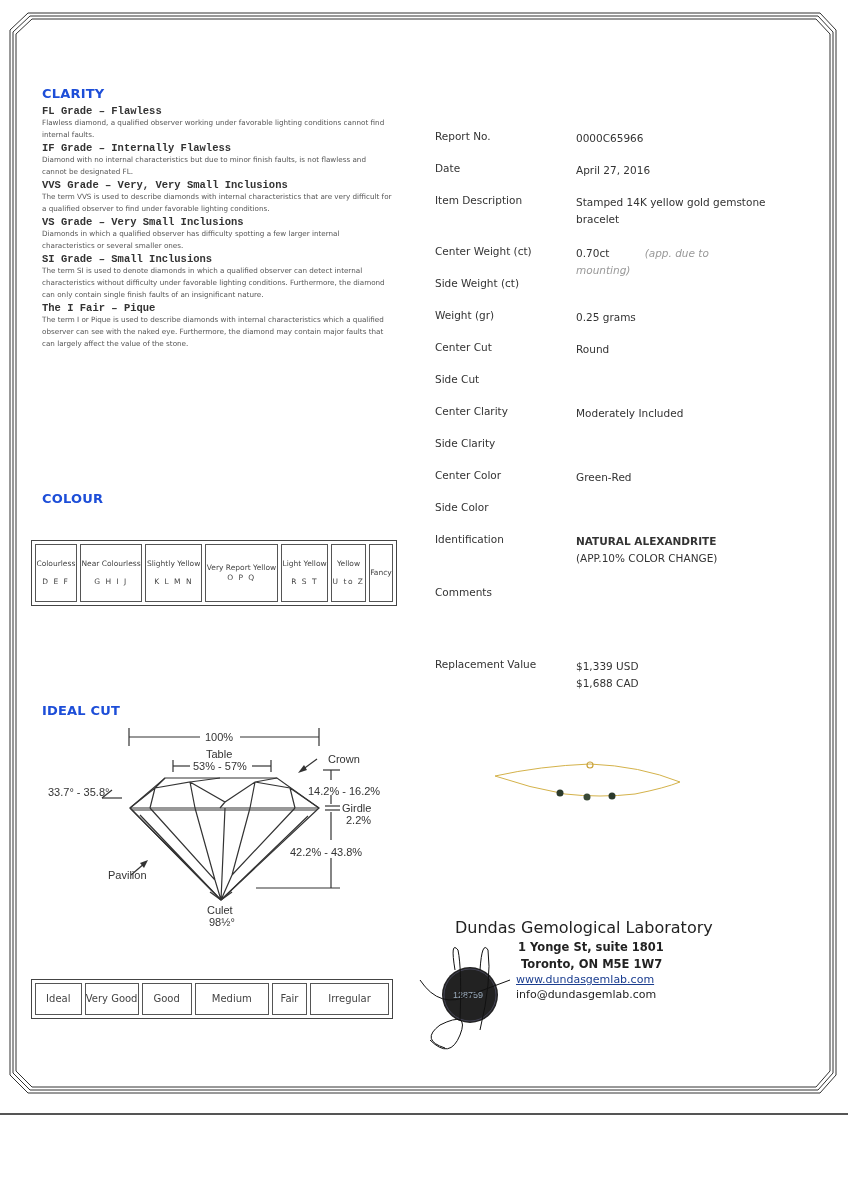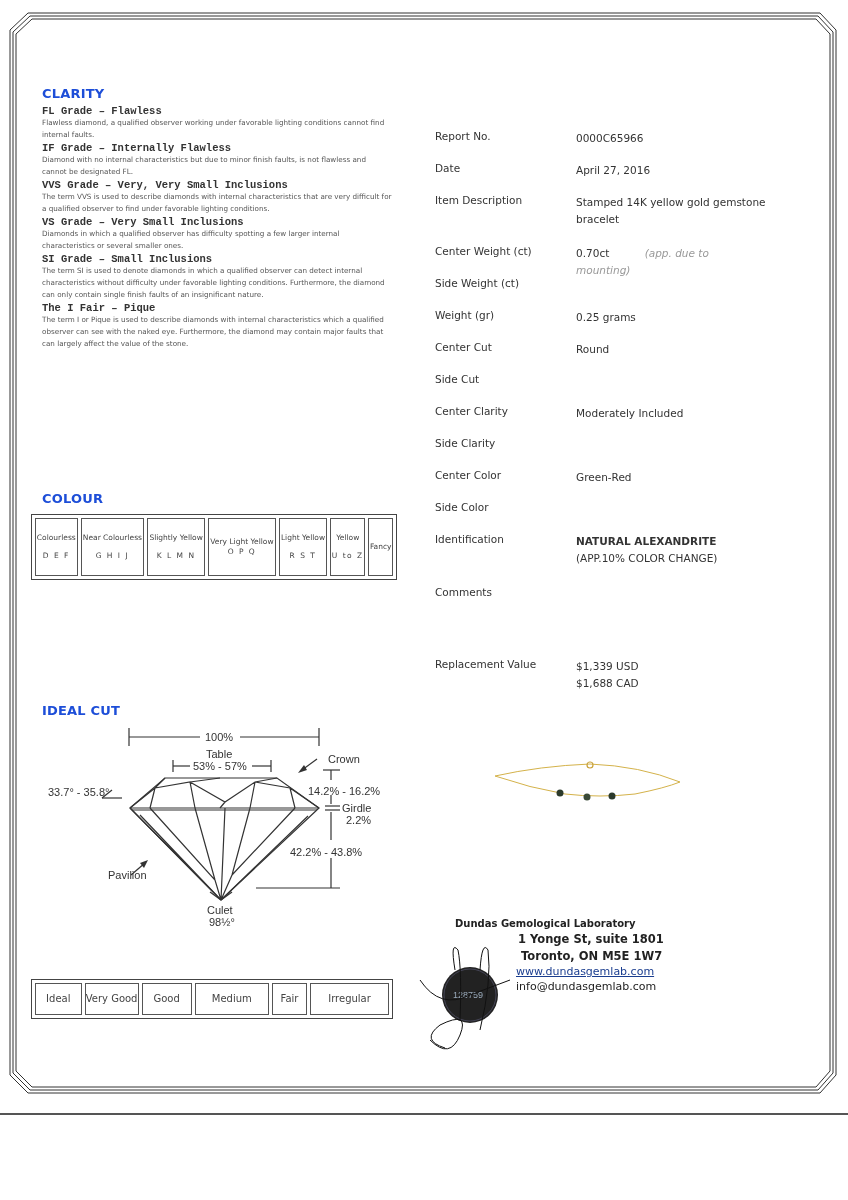--- a/index.html
+++ b/index.html
@@ -9,36 +9,36 @@
   .abs { position:absolute; }
 
   .section-title { font-family:"DejaVu Sans", sans-serif; font-weight:bold; font-size:13px; color:#1d4ed8; letter-spacing:0.2px; }
   .grade-title { font-family:Liberation Mono, monospace; font-weight:bold; font-size:10.5px; color:#333; margin-top:1px; }
   .grade-desc { font-family:"DejaVu Sans", sans-serif; font-size:7.2px; line-height:12px; color:#555; width:350px; }
   .clarity { left:42px; top:86px; width:360px; }
   .clarity .section-title { margin-bottom:4px; }
 
   table.grid { border-collapse:separate; border-spacing:3px; border:1px solid #444; background:#fff; position:absolute; }
   table.grid td { border:1.5px solid #555; text-align:center; vertical-align:middle; font-family:"DejaVu Sans", sans-serif; color:#444; padding:0; }
-  .colour-table { left:31px; top:514px; width:366px; height:66px; }
+  .colour-table { left:31px; top:540px; width:366px; height:66px; }
   .colour-table td { font-size:7.5px; line-height:10px; }
   .colour-table .lbl { display:block; }
   .colour-table .letters { display:block; margin-top:8px; letter-spacing:1.5px; }
   .cut-table { left:31px; top:979px; width:362px; height:40px; }
   .cut-table td { font-size:10px; line-height:12px; vertical-align:top; padding-top:5px; }
 
   .report { left:435px; top:130px; width:340px; font-family:"DejaVu Sans", sans-serif; font-size:10.5px; color:#333; }
   .row { position:absolute; left:0; width:340px; }
   .row .k { position:absolute; left:0; }
   .row .v { position:absolute; left:141px; width:190px; line-height:17px; }
   .muted { color:#999; font-style:italic;margin-left:32px; }
   .bold { font-weight:bold; }
 
   .lab { left:455px; top:918px; font-family:"DejaVu Sans", sans-serif; color:#222; }
-  .lab .name { font-weight:bold; font-size:10px; }
+  .lab .name { font-weight:normal; font-size:16px; }
   .lab .line { font-weight:bold; font-size:11.5px; }
   .lab .link { color:#1a3d8f; text-decoration:underline; font-size:11px; }
   .lab .email { font-size:11px; color:#222; }
 
   .diagram-text { font-family:"Liberation Sans", sans-serif; font-size:11px; fill:#333; }
 </style>
 </head>
 <body>
 
 <svg class="frame" viewBox="0 0 848 1100" width="848" height="1100">
@@ -88,21 +88,21 @@
         </td>
     <td>
           <span class="lbl">Near Colourless</span>
           <span class="letters">G H I J</span>
         </td>
     <td>
           <span class="lbl">Slightly Yellow</span>
           <span class="letters">K L M N</span>
         </td>
     <td>
-          <span class="lbl">Very Light Yellow</span>
+          <span class="lbl">Very Report Yellow</span>
           <span class="letters" style="margin-top:0">O P Q</span>
         </td>
     <td>
           <span class="lbl">Light Yellow</span>
           <span class="letters">R S T</span>
         </td>
     <td>
           <span class="lbl">Yellow</span>
           <span class="letters">U to Z</span>
         </td>

